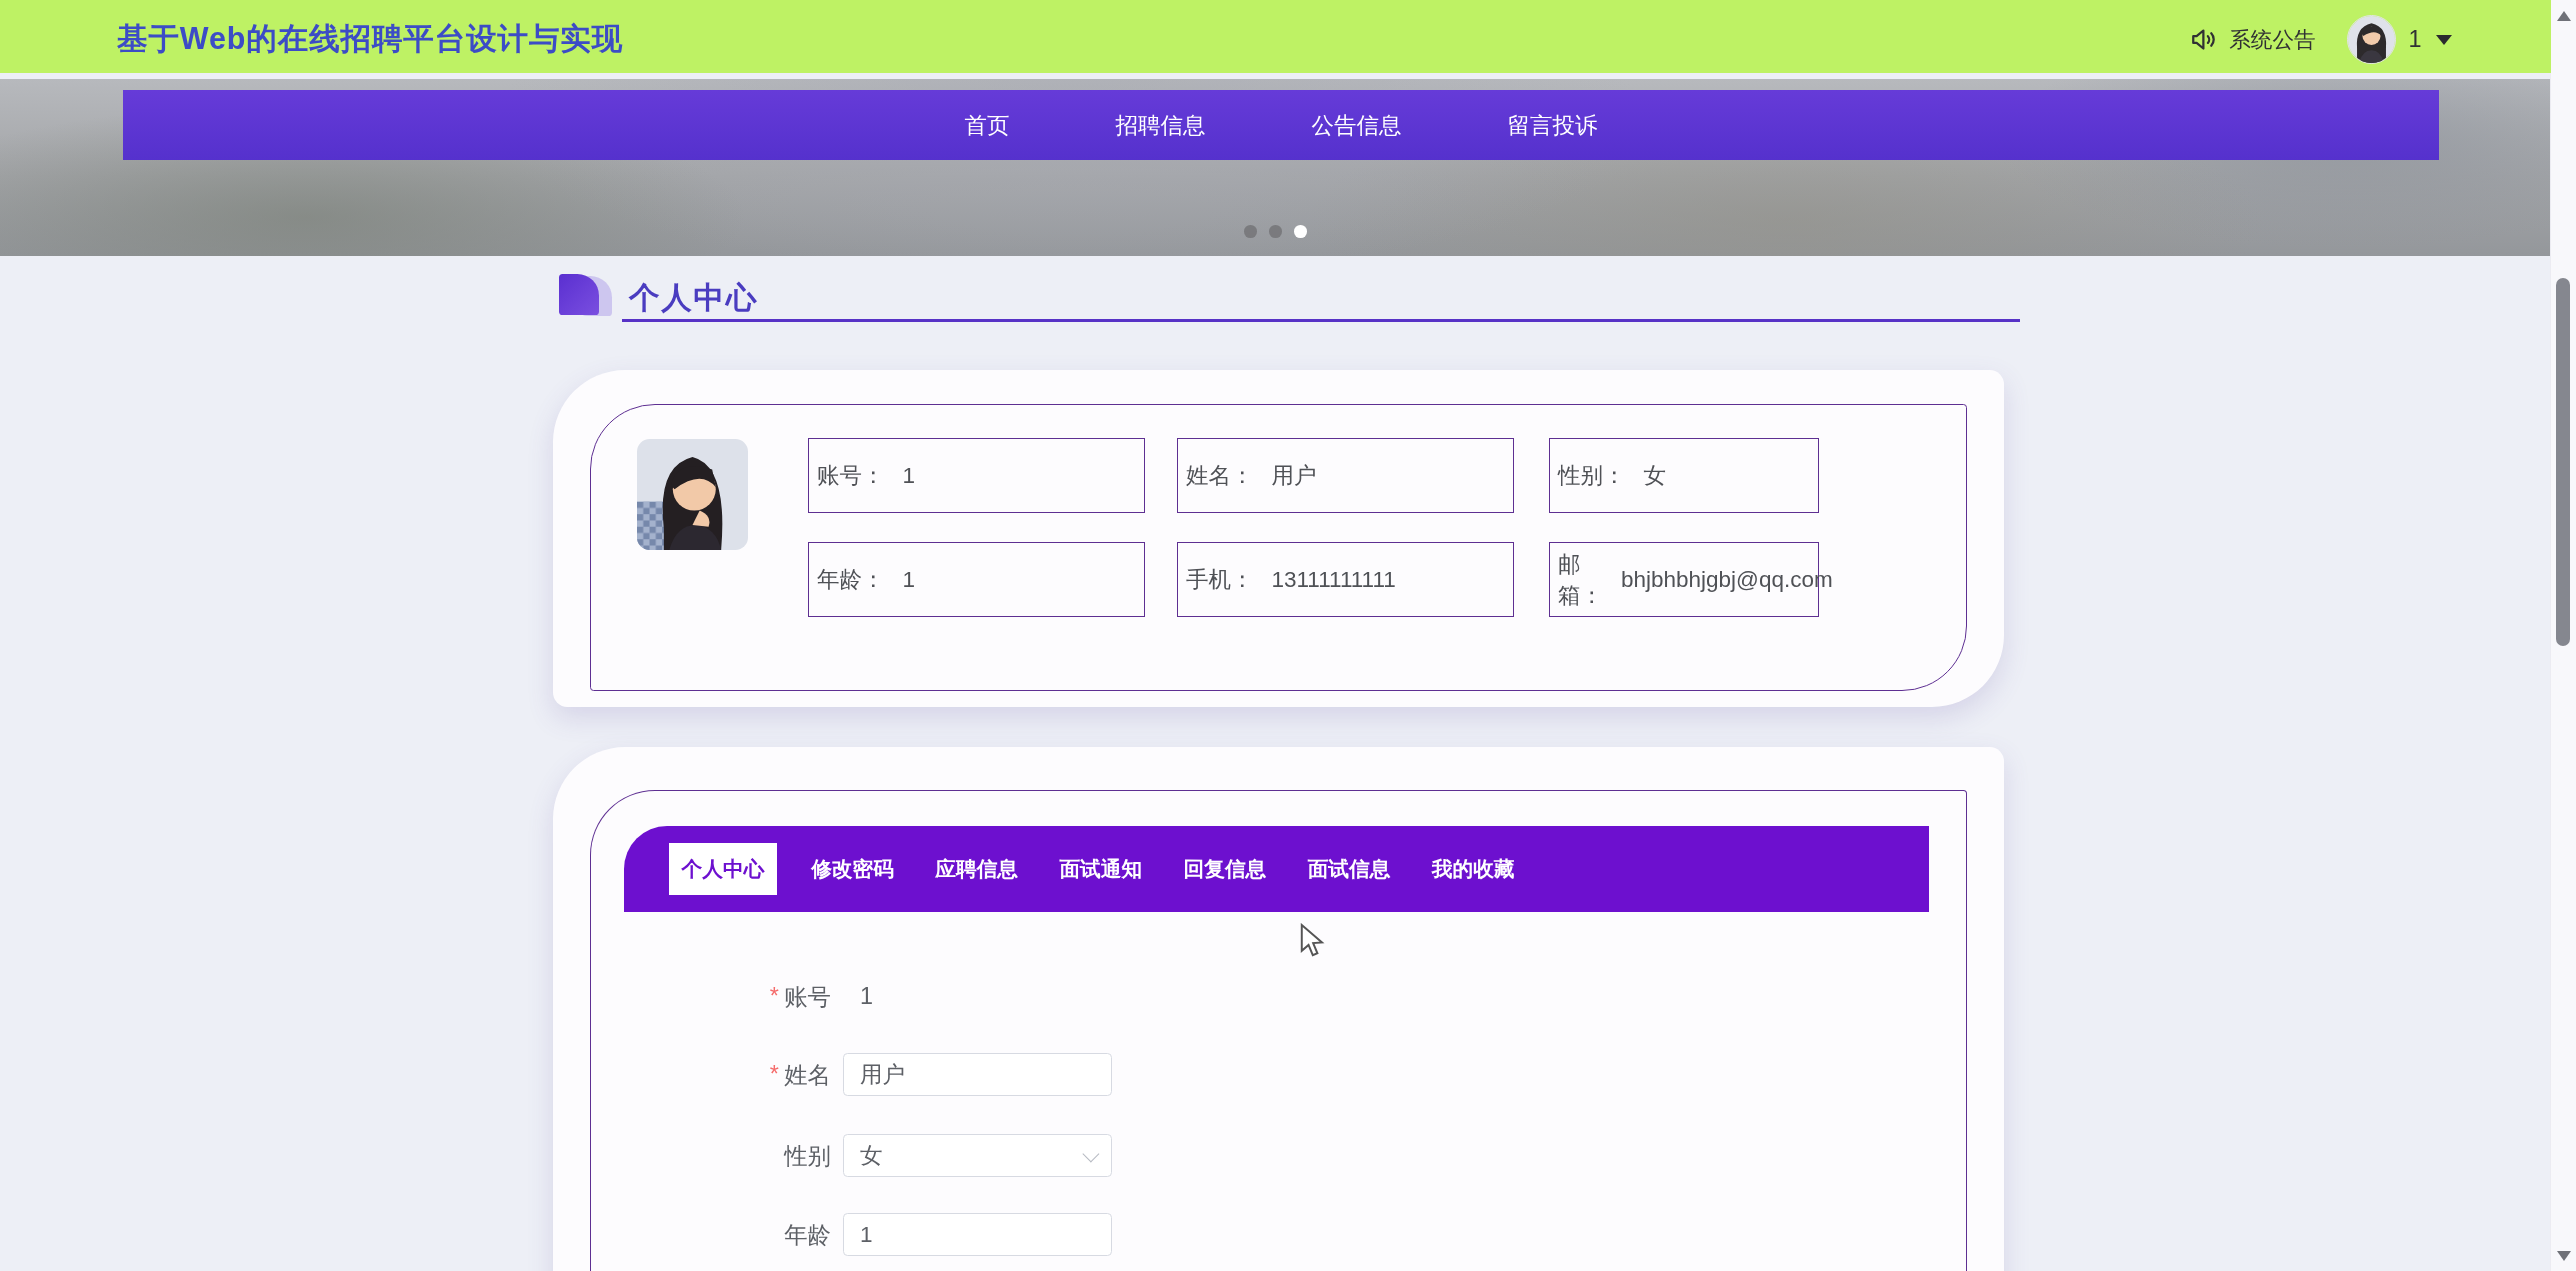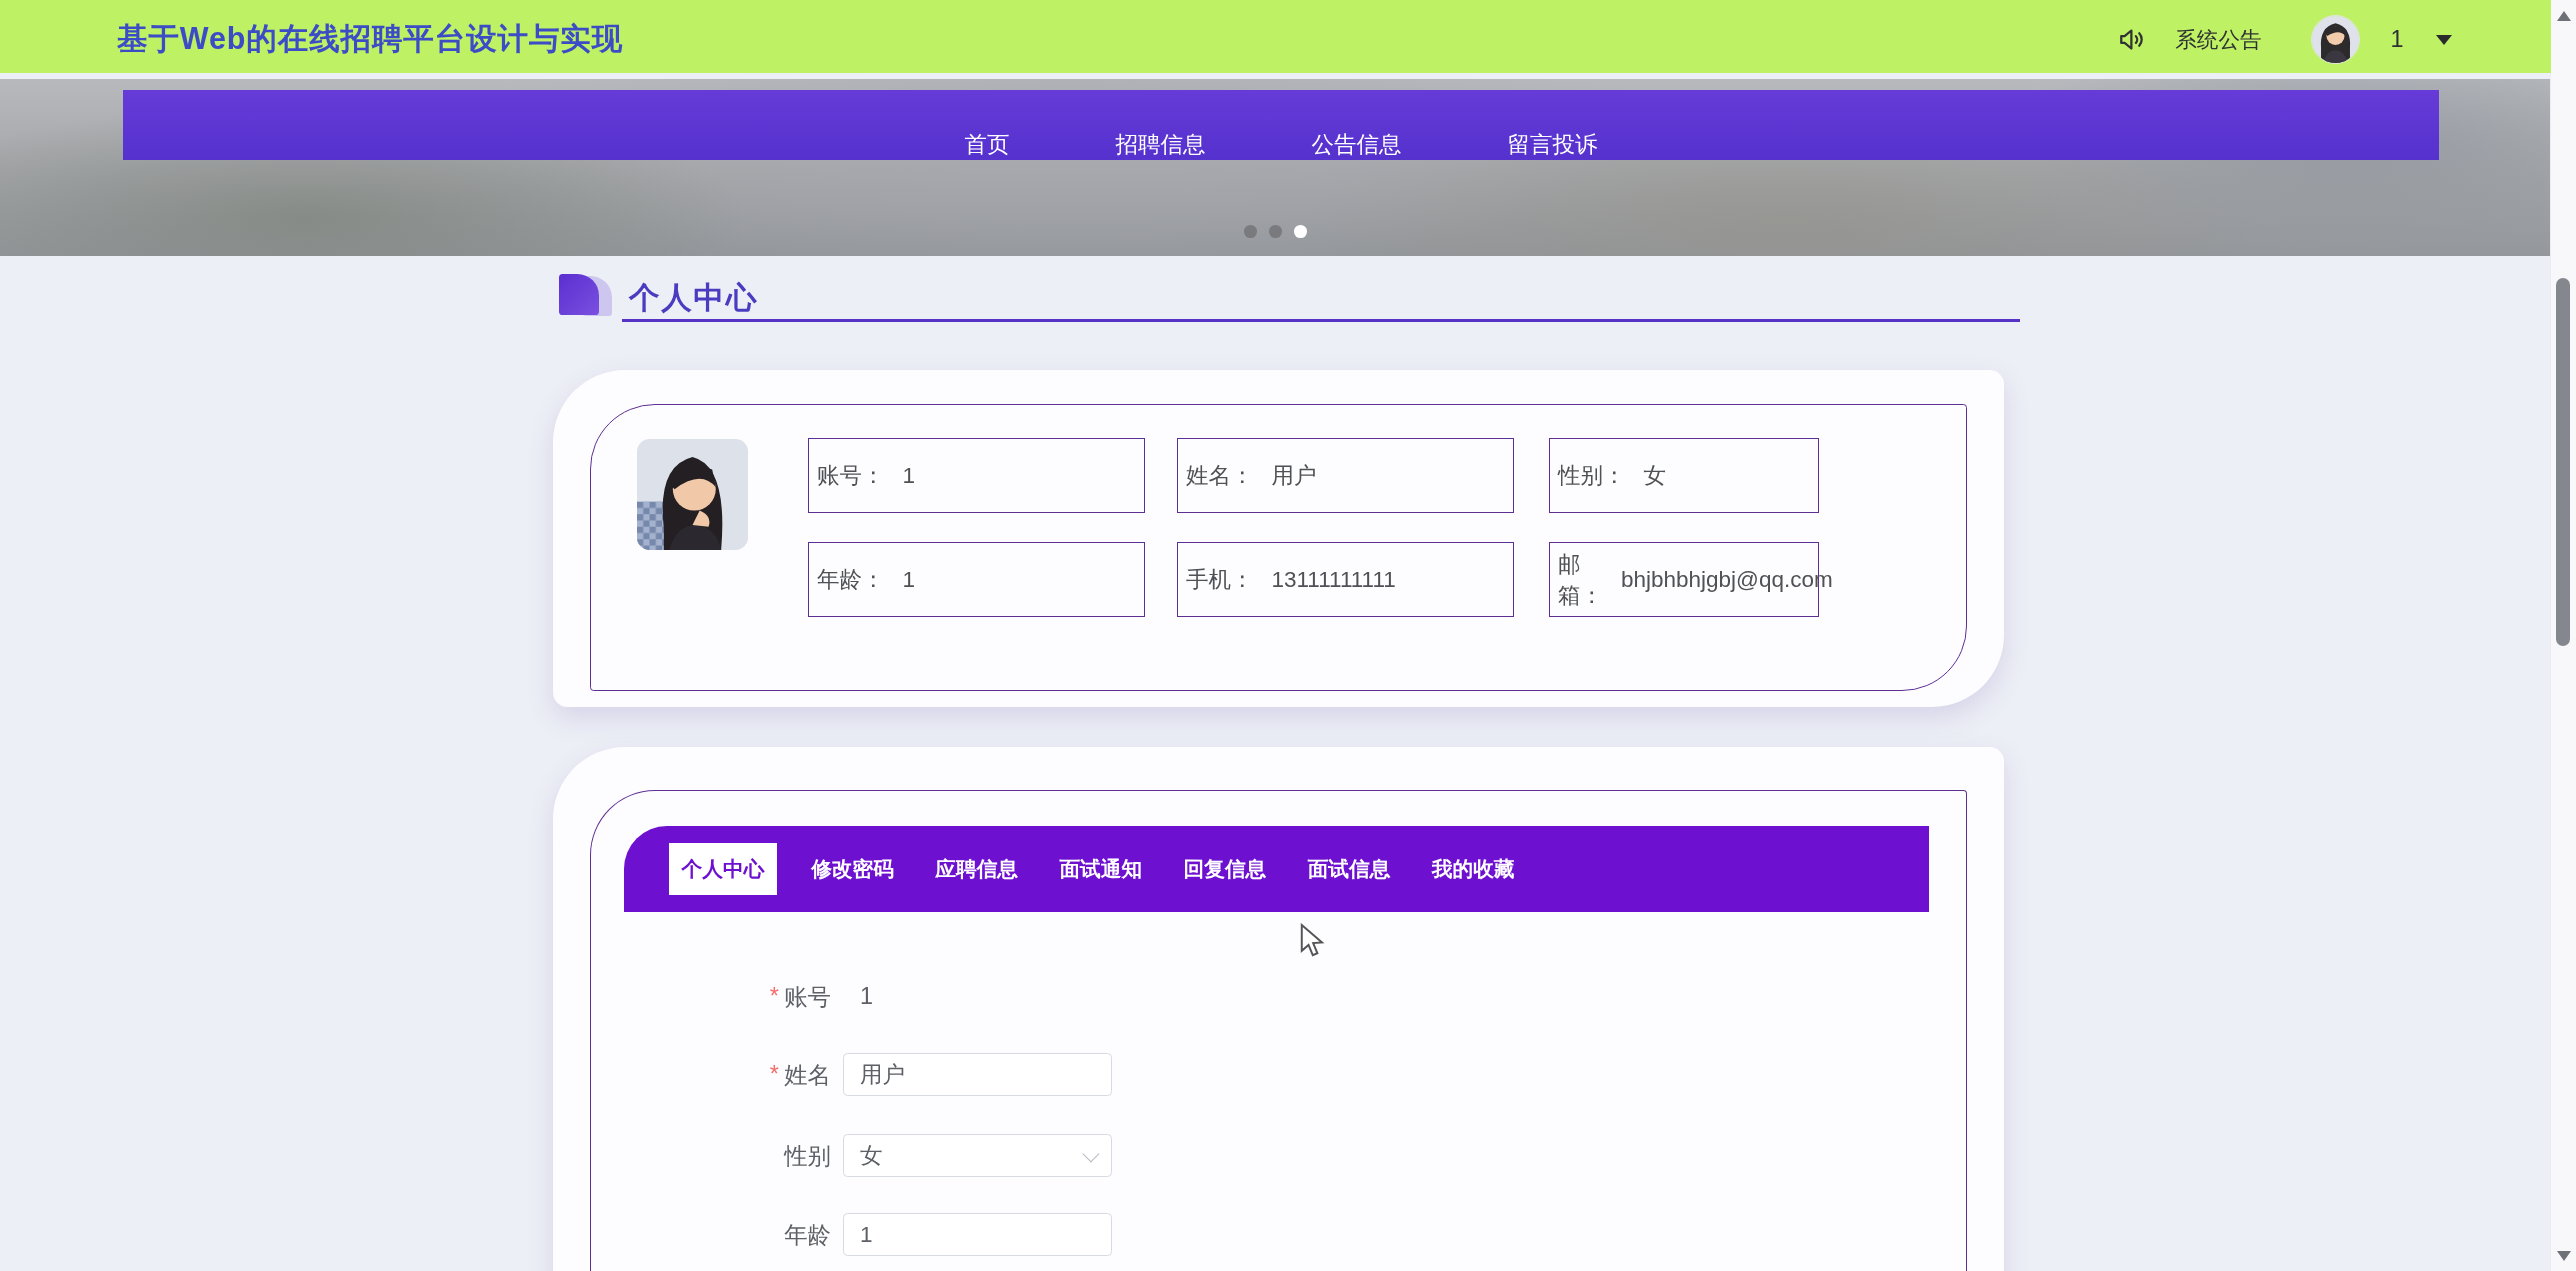--- a/index.html
+++ b/index.html
@@ -9,39 +9,39 @@
   
   .scrollbar{position:absolute;right:0;top:0;width:25px;height:1272px;background:#f8f8fb;border-left:0.9px solid #ececf2;}
   .sb-arrow{position:absolute;left:6.3px;width:0;height:0;border-left:7.2px solid transparent;border-right:7.2px solid transparent;}
   .sb-arrow.up{top:10.8px;border-bottom:10px solid #6f7178;}
   .sb-arrow.down{bottom:10.8px;border-top:10px solid #6f7178;}
   .sb-thumb{position:absolute;left:5.4px;top:278px;width:13.5px;height:368px;background:#85878f;border-radius:7.2px;}
 
   
   .header{position:absolute;left:0;top:0;width:2551px;height:73px;background:#bef264;z-index:30;}
   .header-title{position:absolute;left:117px;top:0;height:79px;display:flex;align-items:center;font-size:30.5px;font-weight:bold;color:#3c4cc6;letter-spacing:0.9px;}
-  .header-right{position:absolute;right:99px;top:0;height:79px;display:flex;align-items:center;gap:29px;}
+  .header-right{position:absolute;right:99px;top:0;height:79px;display:flex;align-items:center;gap:11px;}
   .speaker-icon{width:27px;height:27px;}
   .announce{font-size:21.6px;color:#303133;cursor:pointer;}
   .header-avatar{width:47px;height:47px;border-radius:50%;overflow:hidden;margin-left:20px;border:0.9px solid #e3e3ea;}
   .header-user{font-size:23.4px;color:#303133;margin-left:1.8px;}
   .caret-down{width:0;height:0;border-left:8px solid transparent;border-right:8px solid transparent;border-top:10.8px solid #2b2b2e;margin-left:3.6px;}
 
   
   .banner{position:absolute;left:0;top:79px;width:2551px;height:177px;overflow:hidden;
     background:
       radial-gradient(ellipse 629px 162px at 12% 78%, rgba(118,124,114,.55), transparent 70%),
       radial-gradient(ellipse 808px 216px at 42% 25%, rgba(168,170,178,.65), transparent 72%),
       radial-gradient(ellipse 683px 180px at 70% 80%, rgba(146,144,134,.5), transparent 70%),
       radial-gradient(ellipse 503px 153px at 92% 35%, rgba(136,142,152,.55), transparent 70%),
       linear-gradient(180deg,#b7b9bd 0%,#a3a5a8 55%,#94979b 100%);
   }
   .navbar{position:absolute;left:123px;top:90px;width:2316px;height:70px;
     background:linear-gradient(180deg,#663bd8,#5531cd);
-    display:flex;align-items:flex-end;justify-content:center;gap:106px;z-index:5;}
+    display:flex;align-items:center;justify-content:center;gap:106px;z-index:5;}
   .nav-item{font-size:22.5px;color:#ffffff;cursor:pointer;white-space:nowrap;}
   .dots{position:absolute;left:0;top:225px;width:2551px;display:flex;justify-content:center;gap:12.6px;z-index:6;}
   .dot{width:12.6px;height:12.6px;border-radius:50%;background:#6f6f72;opacity:.75;}
   .dot.active{background:#ffffff;opacity:1;}
 
   
   .section-head{position:absolute;left:0;top:256px;width:2551px;}
   .sec-icon{position:absolute;left:559px;top:18px;width:56px;height:41px;}
   .sec-icon .back{position:absolute;left:12.6px;top:1.8px;width:40px;height:40px;background:#cdc6ef;border-radius:3.6px 21.6px 3.6px 16px;}
   .sec-icon .front{position:absolute;left:0;top:0;width:40px;height:41px;background:linear-gradient(135deg,#5a2fd0,#7a4fe0);border-radius:3.6px 21.6px 3.6px 3.6px;}

